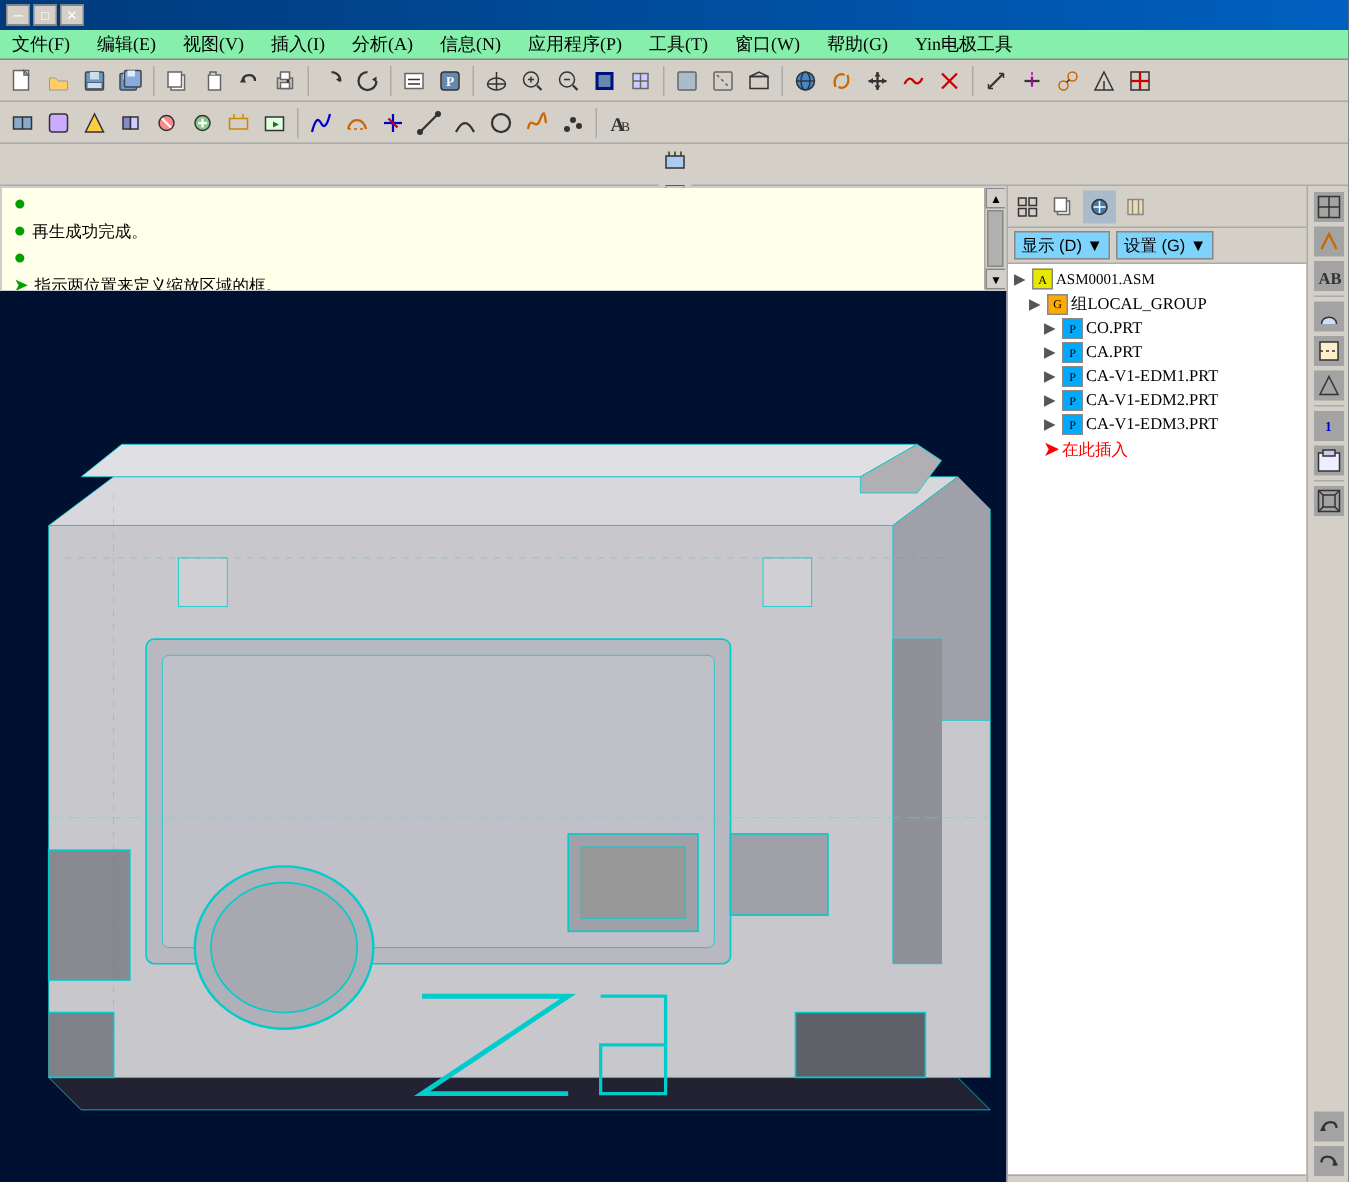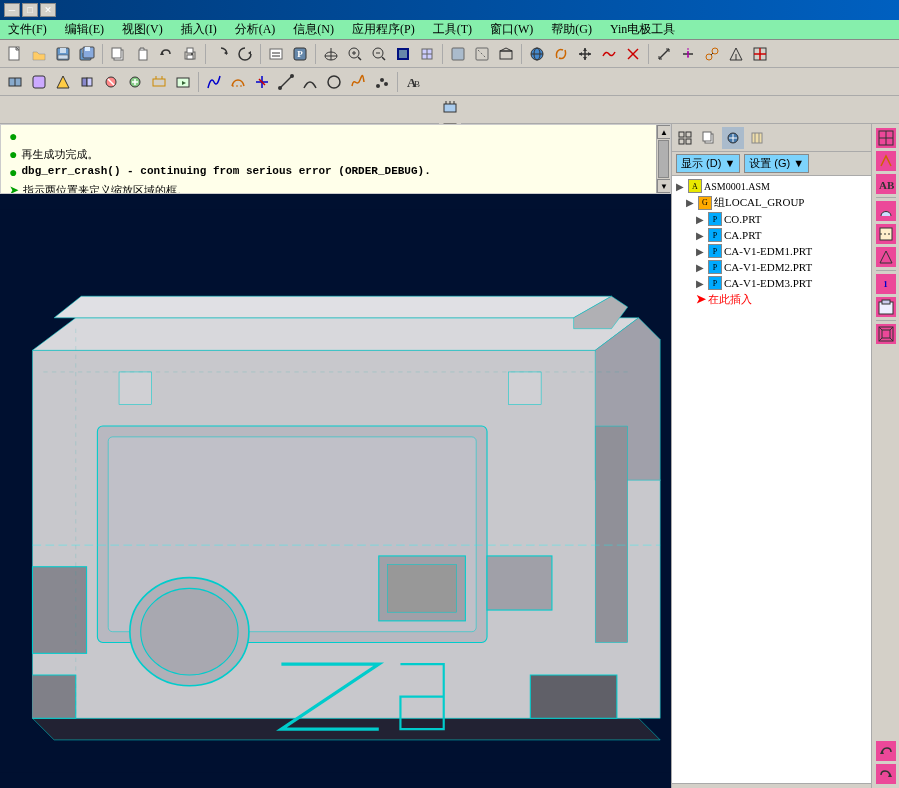--- a/index.html
+++ b/index.html
@@ -139,21 +139,21 @@
       white-space: nowrap;
     }
     .tree-expand { width: 12px; color: #555; font-size: 10px; }
     .tree-icon { width: 16px; height: 16px; margin-right: 2px; display: flex; align-items: center; justify-content: center; }
     .icon-asm { background: #e8e800; border: 1px solid #888; font-size: 8px; width: 14px; height: 14px; }
     .icon-group { background: #ffaa00; border: 1px solid #888; font-size: 8px; width: 14px; height: 14px; }
     .icon-prt { background: #00aaff; border: 1px solid #888; font-size: 8px; width: 14px; height: 14px; }
     .insert-arrow { color: red; font-weight: bold; margin-right: 2px; }
     .side-icon {
       width: 20px; height: 20px;
-      background: #ec4899;
+      background: #a3a3a3;
       border: 1px solid transparent;
       display: flex; align-items: center; justify-content: center;
       font-size: 10px;
       cursor: pointer;
     }
 
     
     #far-right {
       width: 24px;
       background: #d4d0c8;
@@ -580,21 +580,20 @@
     <div id="message-area" style="position:relative;">
       <div class="msg-line">
         <span class="msg-bullet">●</span>
       </div>
       <div class="msg-line">
         <span class="msg-bullet">●</span>
         <span class="msg-text">再生成功完成。</span>
       </div>
       <div class="msg-line">
         <span class="msg-bullet">●</span>
-        <span class="msg-text bold">dbg_err_crash() - continuing from serious error (ORDER_DEBUG).</span>
       </div>
       <div class="msg-line">
         <span class="msg-arrow">➤</span>
         <span class="msg-text">指示两位置来定义缩放区域的框。</span>
       </div>
 
       <div style="position:absolute; right:0; top:0; width:14px; height:100%; background:#d4d0c8; border-left:1px solid #aaa; display:flex; flex-direction:column;">
         <div style="width:14px; height:14px; background:#d4d0c8; border:1px solid #888; display:flex; align-items:center; justify-content:center; font-size:8px; cursor:pointer;">▲</div>
         <div style="flex:1; background:#b0b0b0; border:1px solid #888; margin:1px;"></div>
         <div style="width:14px; height:14px; background:#d4d0c8; border:1px solid #888; display:flex; align-items:center; justify-content:center; font-size:8px; cursor:pointer;">▼</div>

